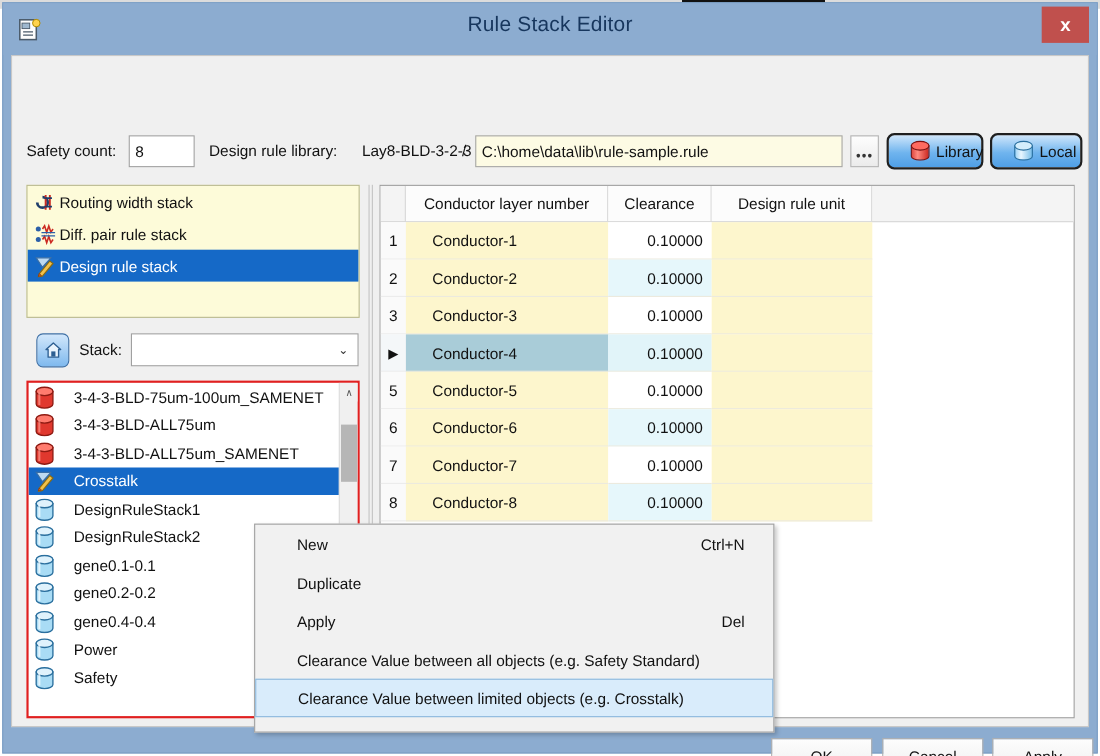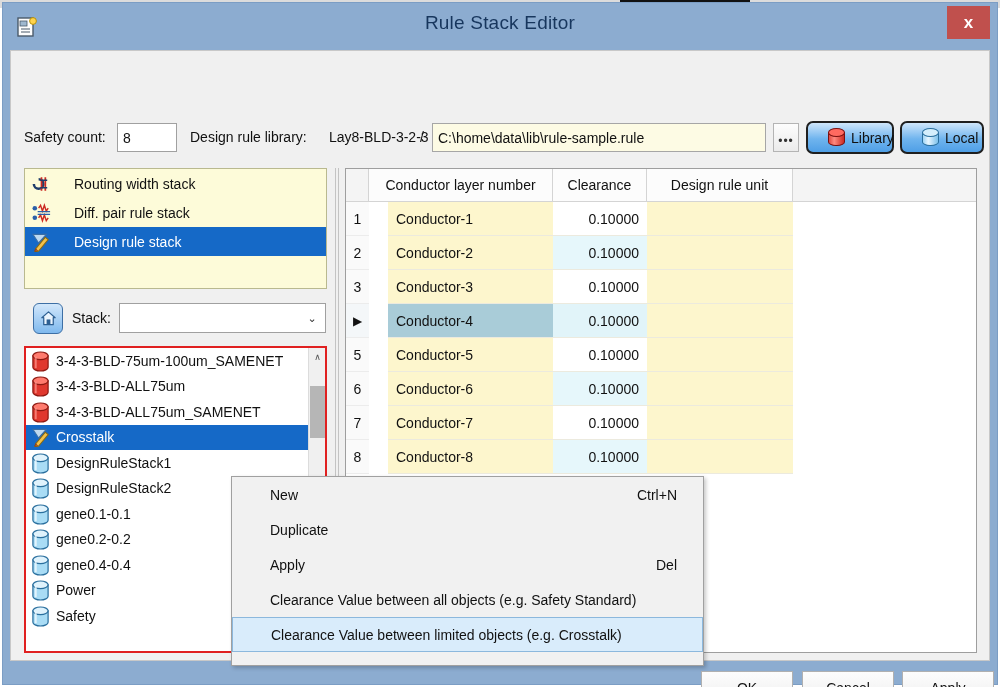--- a/index.html
+++ b/index.html
@@ -87,21 +87,21 @@
   .cyl.blue .body{background:linear-gradient(90deg,#9fd4f5,#e8f6ff 35%,#7cc0ea);border-color:#2a6f9e;}
   .cyl.blue .top{background:#d4eefc;border-color:#2a6f9e;}
 
   
   .stacklist{
     position:absolute;left:13px;top:117px;width:303px;height:121px;
     background:#fdfbd9;border:1px solid #b9b98f;box-sizing:border-box;
     overflow:hidden;
   }
   .stackitem{
-    height:29px;display:flex;align-items:center;gap:22px;padding-left:6px;
+    height:29px;display:flex;align-items:center;gap:2px;padding-left:6px;
     font-size:14px;color:#111;cursor:pointer;box-sizing:border-box;
   }
   .stackitem.sel{background:#1569c7;color:#fff;}
   .sicon{width:21px;height:20px;flex:0 0 auto;}
 
   .homebtn{
     position:absolute;left:22px;top:252px;width:30px;height:31px;
     background:linear-gradient(#d2e7fb,#7fb9ee);
     border:1px solid #3d6fa5;border-radius:6px;box-sizing:border-box;
     display:flex;align-items:center;justify-content:center;cursor:pointer;
@@ -115,21 +115,21 @@
   .combo .val{flex:1;padding-left:5px;font-size:14px;color:#111;}
   .combo .arrow{width:26px;text-align:center;font-size:11px;color:#333;}
 
   .rulelist{
     position:absolute;left:13px;top:295px;width:303px;height:307px;
     background:#ffffff;border:2px solid #e02020;box-sizing:border-box;
     overflow:hidden;
   }
   .rl-inner{position:absolute;left:0;top:0;width:283px;height:303px;overflow:hidden;}
   .ruleitem{
-    height:25.5px;display:flex;align-items:center;gap:4px;padding-left:5px;
+    height:25.5px;display:flex;align-items:center;gap:15px;padding-left:5px;
     font-size:14px;color:#111;cursor:pointer;box-sizing:border-box;white-space:nowrap;
   }
   .ruleitem.sel{background:#1569c7;color:#fff;}
   .vscroll{
     position:absolute;right:0;top:0;width:17px;height:303px;background:#f0f0f0;
     border-left:1px solid #dcdcdc;box-sizing:border-box;cursor:pointer;
   }
   .vscroll .btnup,.vscroll .btndn{
     position:absolute;left:0;width:17px;height:17px;background:#f0f0f0;
     display:flex;align-items:center;justify-content:center;font-size:9px;color:#555;
@@ -157,21 +157,21 @@
     position:absolute;top:0;height:32px;display:flex;align-items:center;
     justify-content:center;font-size:14px;color:#111;
     border-right:1px solid #d4d4d4;box-sizing:border-box;background:#fcfcfc;
   }
   .hcell.blank{background:#f4f4f4;border-right:1px solid #d4d4d4;}
   .grow{position:absolute;left:0;width:630px;height:34px;}
   .cell{position:absolute;top:0;height:34px;display:flex;align-items:center;
         font-size:14px;color:#111;box-sizing:border-box;
         border-bottom:1px solid #eceade;}
   .c-idx{left:0;width:23px;justify-content:center;background:#fafafa;border-bottom:1px solid #ececec;}
-  .c-name{left:23px;width:184px;padding-left:8px;background:#fdf6cd;margin-left:19px;}
+  .c-name{left:23px;width:184px;padding-left:24px;background:#fdf6cd;}
   .c-clr{left:207px;width:94px;justify-content:flex-end;padding-right:8px;background:#ffffff;}
   .c-clr.alt{background:#e6f7fb;}
   .c-unit{left:301px;width:146px;background:#fdf6cd;}
   .grow.sel .c-name{background:#a9ccd8;}
   .grow.sel .c-idx{background:#f4f7f9;}
   .grow.sel .c-clr{background:#e1f4f9;}
   .rowarrow{font-size:12px;color:#111;}
 
   
   .ctxmenu{

